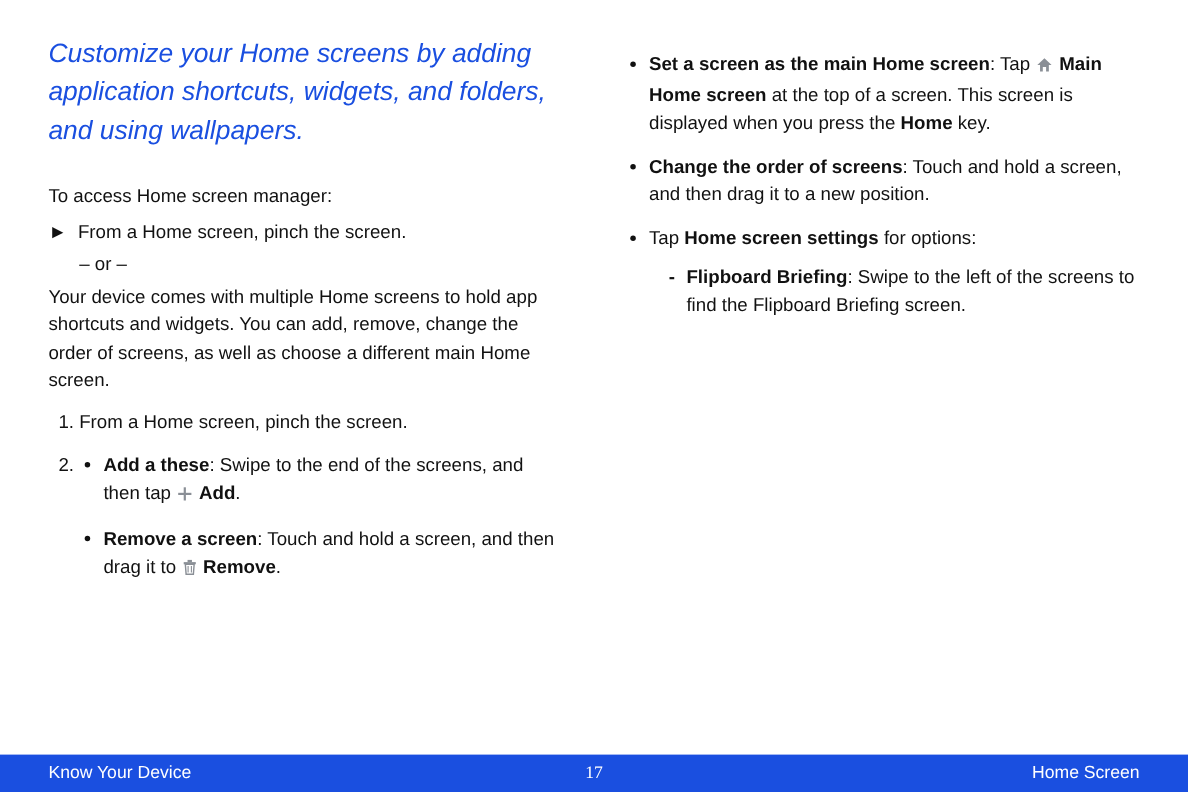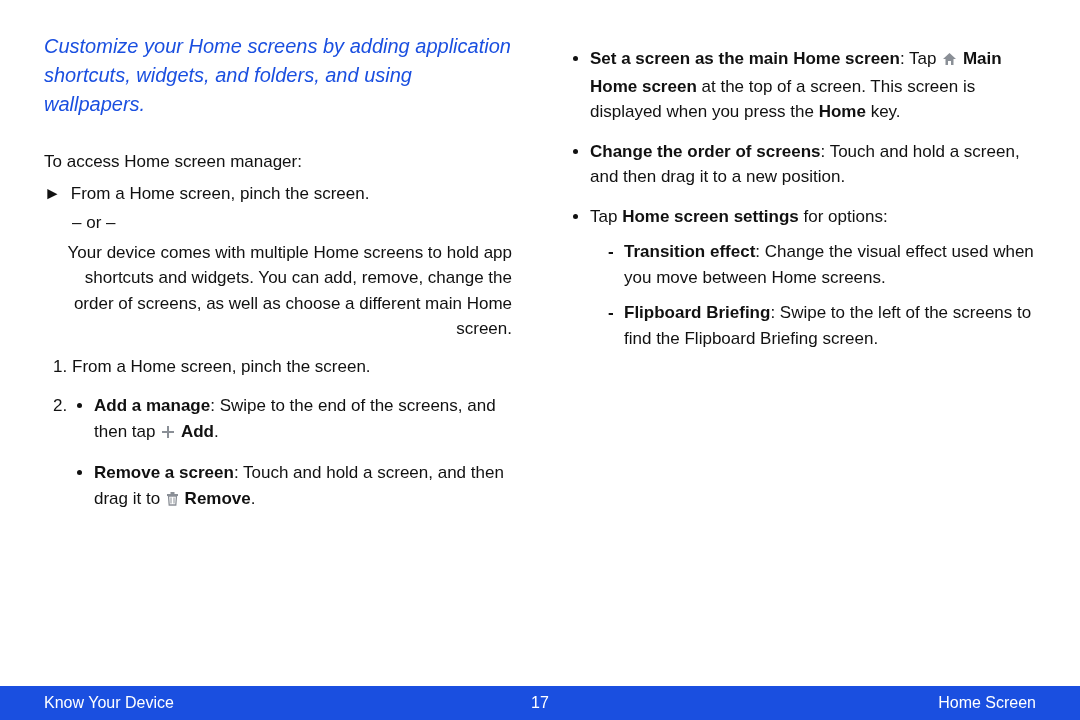--- a/index.html
+++ b/index.html
@@ -18,36 +18,36 @@
     gap: 56px;
     height: 680px;
   }
   .col {
     flex: 1 1 0;
     min-width: 0;
   }
   .intro {
     color: #1a4fe0;
     font-style: italic;
-    font-size: 20px;
+    font-size: 24px;
     margin-bottom: 30px;
     line-height: 1.45;
   }
   .lead { margin-bottom: 6px; }
   .arrow-line { margin: 4px 0 4px 0; display: flex; gap: 10px; }
   .arrow-glyph { font-family: Arial; }
   .indent { margin-left: 28px; margin-top: 4px; margin-bottom: 4px; }
   .section-title {
     color: #1a4fe0;
     font-size: 28px;
     font-weight: 400;
     margin-top: 28px;
     margin-bottom: 8px;
   }
-  .para { margin-bottom: 12px; text-align: right; }
+  .para { margin-bottom: 12px; }
   ol.steps { list-style: decimal; padding-left: 28px; }
   ol.steps > li { margin: 8px 0; }
   ul.bullets { list-style: disc; padding-left: 22px; margin-top: 8px; }
   ul.bullets > li { margin: 14px 0; }
   ul.dashes { list-style: none; padding-left: 18px; margin-top: 8px; }
   ul.dashes > li { margin: 10px 0; position: relative; padding-left: 16px; }
   ul.dashes > li::before {
     content: "-";
     position: absolute;
     left: 0;
@@ -66,21 +66,21 @@
     height: 34px;
     background: #1a4fe0;
     color: #fff;
     display: flex;
     align-items: center;
     justify-content: space-between;
     padding: 0 44px;
     font-size: 16px;
     text-align: center;
   }
-  .footer .center { position: absolute; left: 50%; transform: translateX(-50%); }
+  .footer .center { position: absolute; left: 50%; transform: translateX(-50%); font-family: Liberation Serif, serif; }
 </style>
 </head>
 <body>
 
 <div class="page">
 
   <div class="col">
 
     <p class="intro">Customize your Home screens by adding application shortcuts, widgets, and folders, and using wallpapers.</p>
 
@@ -94,21 +94,21 @@
     <p class="indent">– or –</p>
 
 
     <p class="para">Your device comes with multiple Home screens to hold app shortcuts and widgets. You can add, remove, change the order of screens, as well as choose a different main Home screen.</p>
 
     <ol class="steps">
       <li>From a Home screen, pinch the screen.</li>
       <li>
         <ul class="bullets">
           <li>
-            <span class="b">Add a manage</span><span>: Swipe to the end of the screens, and then tap </span><span class="inline-icon"><svg width="14" height="14" viewBox="0 0 14 14">
+            <span class="b">Add a these</span><span>: Swipe to the end of the screens, and then tap </span><span class="inline-icon"><svg width="14" height="14" viewBox="0 0 14 14">
                   <rect x="6" y="1" width="2" height="12" fill="currentColor"></rect>
                   <rect x="1" y="6" width="12" height="2" fill="currentColor"></rect>
                 </svg></span> <span class="b">Add</span><span>.</span>
           </li>
           <li>
             <span class="b">Remove a screen</span><span>: Touch and hold a screen, and then drag it to </span><span class="inline-icon"><svg width="13" height="15" viewBox="0 0 13 15">
                   <rect x="1" y="3" width="11" height="2" fill="currentColor"></rect>
                   <rect x="4.5" y="1" width="4" height="2" fill="currentColor"></rect>
                   <path d="M2.5 5 L10.5 5 L9.8 14 L3.2 14 Z" fill="none" stroke="currentColor" stroke-width="1.3"></path>
                   <line x1="5" y1="6.5" x2="5" y2="12.5" stroke="currentColor" stroke-width="1"></line>
@@ -128,23 +128,20 @@
               <path d="M7.5 1 L14 7 L11.5 7 L11.5 13 L9 13 L9 9 L6 9 L6 13 L3.5 13 L3.5 7 L1 7 Z" fill="currentColor"></path>
             </svg></span> <span class="b">Main Home screen</span><span> at the top of a screen. This screen is displayed when you press the </span><span class="b">Home</span><span> key.</span>
       </li>
       <li>
         <span class="b">Change the order of screens</span><span>: Touch and hold a screen, and then drag it to a new position.</span>
       </li>
       <li>
         <span>Tap </span><span class="b">Home screen settings</span><span> for options:</span>
         <ul class="dashes">
           <li>
-            <span class="b">Transition effect</span><span>: Change the visual effect used when you move between Home screens.</span>
-          </li>
-          <li>
             <span class="b">Flipboard Briefing</span><span>: Swipe to the left of the screens to find the Flipboard Briefing screen.</span>
           </li>
         </ul>
       </li>
     </ul>
   </div>
 
 </div>
 
 <div class="footer">

